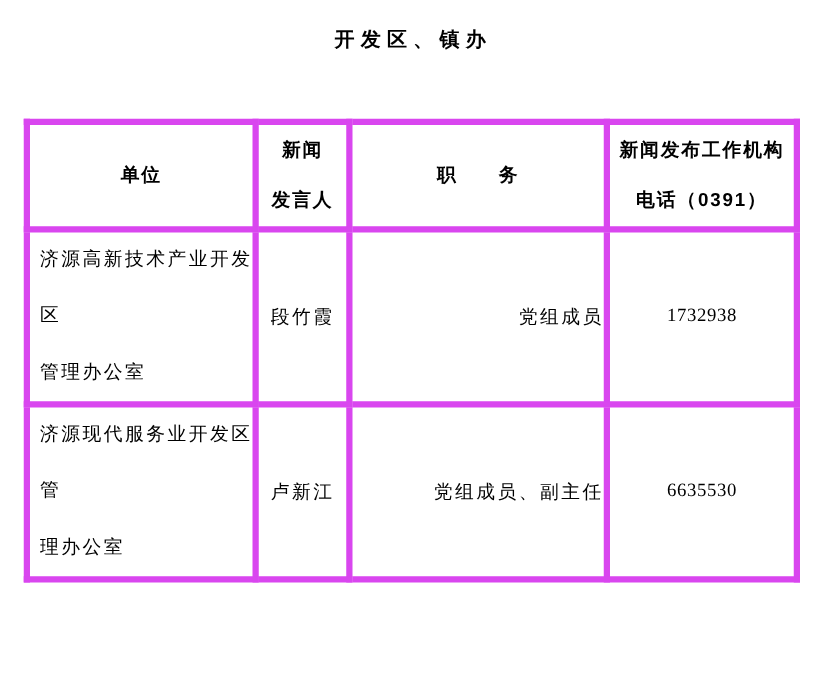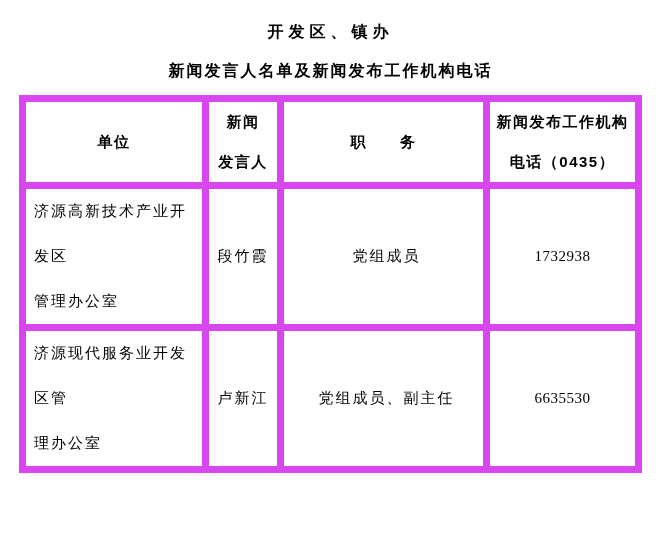--- a/index.html
+++ b/index.html
@@ -30,21 +30,21 @@
   table.phone-table {
     position: absolute;
     left: 19px; top: 95px;
     width: 616px;
     border-collapse: collapse;
     table-layout: fixed;
     border: 2px solid #3c3c3c;
   }
   table.phone-table th,
   table.phone-table td {
-    border: 7px solid #d946ef;
+    border: 5px solid #d946ef;
     vertical-align: middle;
     font-size: 15px;
     color: #000000;
     overflow: hidden;
     margin-left: 30px;
   }
   tr.header-row { height: 86px; }
   tr.row-tall-1 { height: 84px; }
   tr.row-tall-2 { height: 83px; }
   tr.row-tall-3 { height: 90px; }
@@ -64,54 +64,53 @@
     line-height: 45px;
     letter-spacing: 2px;
   }
   td.name-cell {
     font-family: Liberation Mono, monospace;
     text-align: center;
     letter-spacing: 2px;
   }
   td.position-cell {
     font-family: "Liberation Serif", serif;
-    text-align: center;
+    text-align: right;
     padding-left: 6px;
     letter-spacing: 2px;
   }
   td.phone-cell {
     font-family: "Liberation Serif", serif;
     text-align: center;
     letter-spacing: 0.5px;
   }
 </style>
 </head>
 <body>
 
 <div class="page">
 
   <div class="doc-title t1">开发区、镇办</div>
 
-  <div class="doc-title t2">新闻发言人名单及新闻发布工作机构电话</div>
 
   <table class="phone-table">
     <colgroup>
       <col style="width:183px">
       <col style="width:75px">
       <col style="width:206px">
       <col style="width:152px">
     </colgroup>
     <tbody>
       <tr class="header-row">
         <th class="hcell">单位</th>
         <th class="hcell">新闻
 发言人</th>
         <th class="hcell">职　　务</th>
         <th class="hcell">新闻发布工作机构
-电话（0435）</th>
+电话（0391）</th>
       </tr>
 
       <tr class="row-tall-1">
         <td class="unit-cell">济源高新技术产业开发区
 管理办公室</td>
         <td class="name-cell">段竹霞</td>
         <td class="position-cell">党组成员</td>
         <td class="phone-cell">1732938</td>
       </tr>
 

